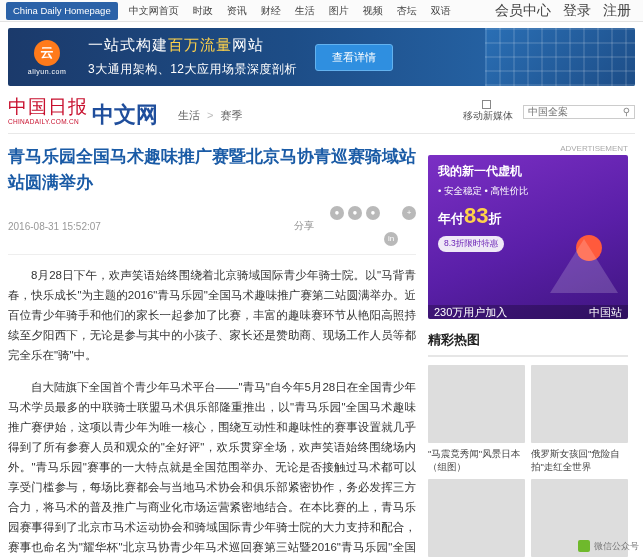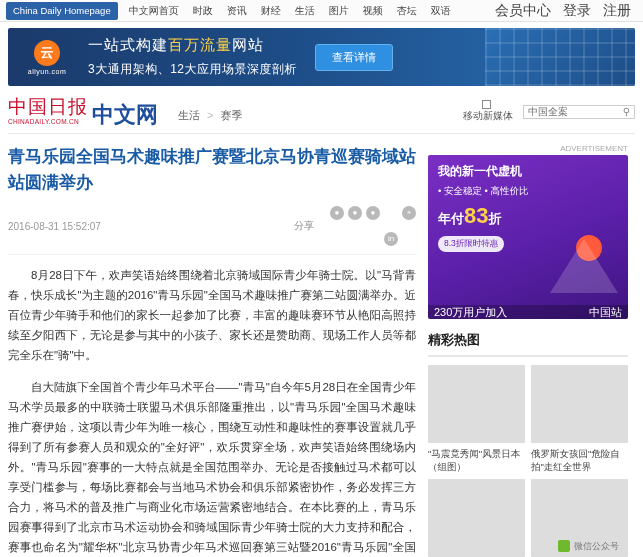--- a/index.html
+++ b/index.html
@@ -269,21 +269,21 @@
     display: block;
     height: 26px;
     overflow: hidden;
   }
   .t-a { background: linear-gradient(160deg,#f3d9a0,#c9a46a 45%,#8a6b3f); }
   .t-b { background: linear-gradient(160deg,#cfd6de,#8e9aa8 50%,#5e6a78); }
   .t-c { background: linear-gradient(160deg,#7fb24a,#4d7a2c 60%,#2f5a1c); }
   .t-d { background: linear-gradient(160deg,#e8c7a0,#c08a5c 50%,#8a5c3a); }
   .watermark {
     position: absolute;
-    right: 24px; bottom: 4px;
+    right: 4px; bottom: 4px;
     display: flex; 
     font-size: 9px; color: #777;
   }
   .watermark .wico {
     width: 12px; height: 12px;
     border-radius: 2px;
     background: #6fb92c;
     margin-right: 4px;
   }
 </style>

